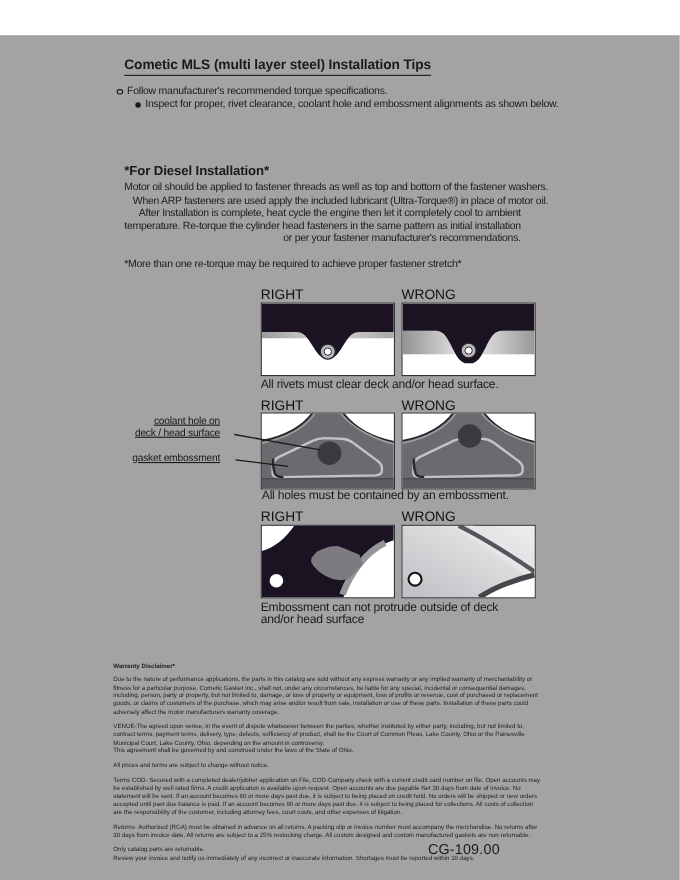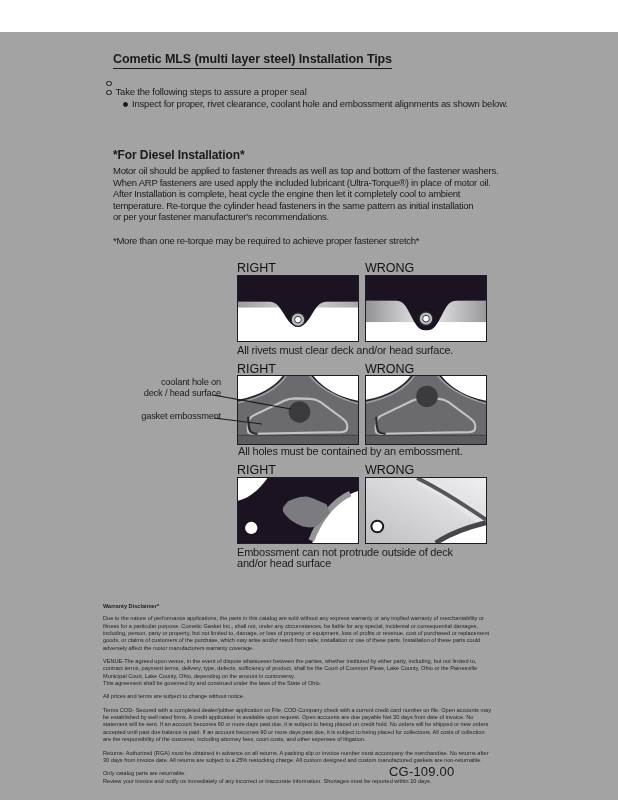--- a/index.html
+++ b/index.html
@@ -12,31 +12,31 @@
   .bullets{position:absolute;left:106px;top:45px;font-size:9.5px;letter-spacing:-0.2px;}
   .b-row{display:flex;align-items:flex-start;line-height:11.7px;}
   .marker{width:3.5px;height:3.5px;border:1px solid #1a1a1a;border-radius:50%;
           margin:3.5px 4px 0 0;flex:none;}
   .b-row.sub{margin-left:17px;}
   .b-row.sub .marker{background:#1a1a1a;width:3px;height:3px;margin-top:4px;}
 
   .heading-diesel{position:absolute;left:113px;top:116px;font-size:12px;font-weight:bold;
                   letter-spacing:-0.1px;}
   .para{position:absolute;left:113px;font-size:9.5px;line-height:11.7px;
-        letter-spacing:-0.25px;white-space:pre-line;}
+        letter-spacing:-0.25px;white-space:pre-line;text-align:right;}
   #para1{top:133px;} #para2{top:156px;} #para3{top:203px;}
 
   .dlabel{position:absolute;width:122px;text-align:left;font-size:12.5px;color:#111;}
   .panel{position:absolute;width:122px;border:1.6px solid #1c1c24;box-sizing:border-box;
          background:#fff;}
   .panel svg{display:block;width:100%;height:100%;}
   .caption{position:absolute;font-size:11px;line-height:11px;letter-spacing:-0.2px;
            white-space:pre-line;}
-  .callout{position:absolute;left:99px;width:122px;text-align:right;font-size:9.3px;
-           line-height:10.5px;letter-spacing:-0.2px;white-space:pre-line;}
+  .callout{position:absolute;left:78px;width:122px;text-align:right;font-size:9.3px;
+           line-height:10.5px;letter-spacing:-0.2px;white-space:pre-line;text-decoration:underline;}
   #callout-coolant{top:345px;} #callout-emboss{top:379px;}
   .leaders{position:absolute;left:200px;top:340px;width:170px;height:80px;z-index:5;}
 
   
   #lbl-r1-right,#lbl-r1-wrong{top:229px;} #lbl-r2-right,#lbl-r2-wrong{top:330px;}
   #lbl-r3-right,#lbl-r3-wrong{top:431px;}
   .col-right{left:237px;} .col-wrong{left:365px;}
   #pan-r1-right,#pan-r1-wrong{top:243px;height:67px;}
   #pan-r2-right,#pan-r2-wrong{top:343px;height:70px;}
   #pan-r3-right,#pan-r3-wrong{top:445px;height:67px;}
@@ -52,24 +52,21 @@
 </head>
 <body>
 
 <div class="page">
 
   <div class="title">Cometic MLS (multi layer steel) Installation Tips</div>
 
   <div class="bullets">
     <div class="b-row">
       <span class="marker"></span>
-    </div>
-    <div class="b-row">
-      <span class="marker"></span>
-      <span>Take the following steps to assure a proper seal</span>
+      <span>Follow manufacturer's recommended torque specifications.</span>
     </div>
     <div class="b-row sub">
       <span class="marker"></span>
       <span>Inspect for proper, rivet clearance, coolant hole and embossment alignments as shown below.</span>
     </div>
   </div>
 
   <div class="heading-diesel">*For Diesel Installation*</div>
   <div class="para" id="para1">Motor oil should be applied to fastener threads as well as top and bottom of the fastener washers.
 When ARP fasteners are used apply the included lubricant (Ultra-Torque®) in place of motor oil.</div>

